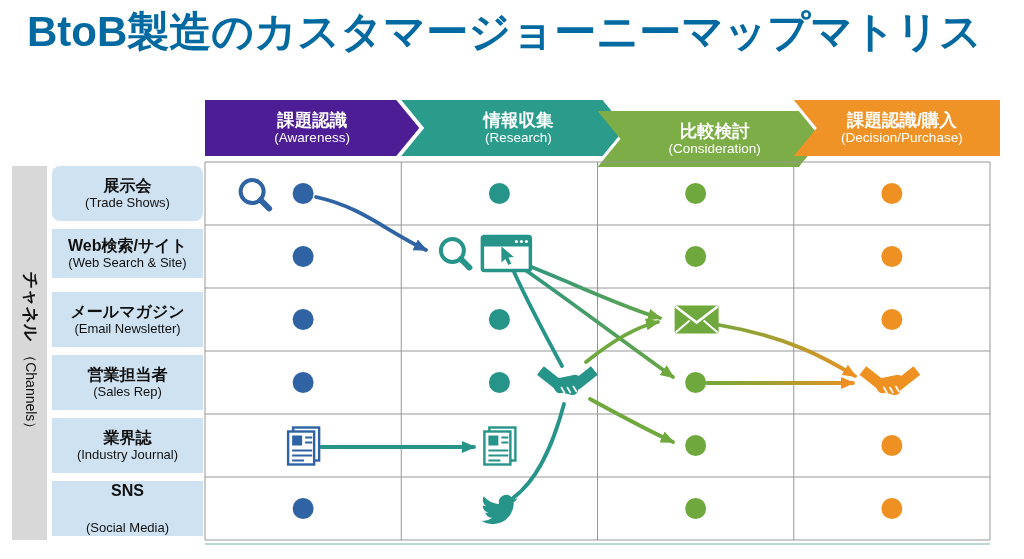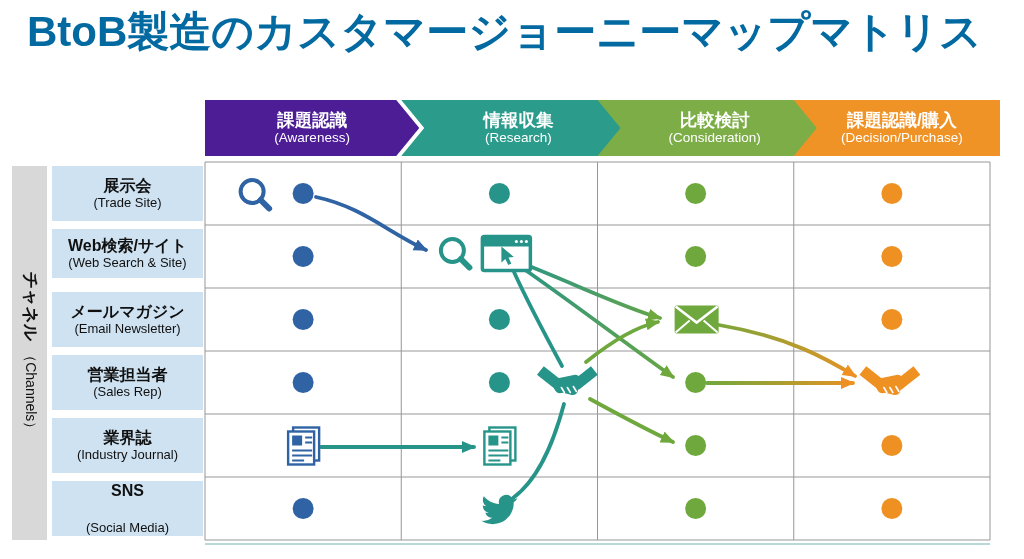--- a/index.html
+++ b/index.html
@@ -31,40 +31,40 @@
 
   <div class="stages">
       <div class="chev" style="left: 205px; width: 214.25px; background: #4c1d95; clip-path: polygon(0px 0px, calc(100% - 23px) 0px, 100% 50%, calc(100% - 23px) 100%, 0px 100%);">
         <span class="jp">課題認識</span>
         <span class="en">(Awareness)</span>
       </div>
       <div class="chev" style="left: 401.25px; width: 214.25px; background: rgb(43, 156, 140); clip-path: polygon(0px 0px, calc(100% - 23px) 0px, 100% 50%, calc(100% - 23px) 100%, 0px 100%, 23px 50%); padding-left: 10px;">
         <span class="jp">情報収集</span>
         <span class="en">(Research)</span>
       </div>
-      <div class="chev" style="left: 597.5px; width: 214.25px; background: rgb(124, 173, 70); clip-path: polygon(0px 0px, calc(100% - 23px) 0px, 100% 50%, calc(100% - 23px) 100%, 0px 100%, 23px 50%); padding-left: 10px;">
+      <div class="chev" style="left: 597.5px; width: 214.25px; background: rgb(124, 173, 70); clip-path: polygon(0px 0px, calc(100% - 23px) 0px, 100% 50%, calc(100% - 23px) 100%, 0px 100%, 23px 50%); padding-left: 10px; margin-top: 11px;">
         <span class="jp">比較検討</span>
         <span class="en">(Consideration)</span>
       </div>
       <div class="chev" style="left: 793.75px; width: 196.25px; background: rgb(240, 147, 39); clip-path: polygon(0px 0px, 100% 0px, 100% 100%, 0px 100%, 23px 50%); padding-left: 10px;">
         <span class="jp">課題認識/購入</span>
         <span class="en">(Decision/Purchase)</span>
       </div>
     </div>
 
   <div class="sidebar-bar"></div>
   <div class="sidebar-label">
     <span class="jp">チャネル</span>
     <span class="en">（Channels）</span>
   </div>
 
   <div id="channel-labels">
-      <div class="channel-label" style="top: 166px; height: 55px;">
+      <div class="channel-label" style="top: 166px; height: 55px; border-radius: 8px;">
         <span class="jp">展示会</span>
-        <span class="en">(Trade Site)</span>
+        <span class="en">(Trade Shows)</span>
       </div>
       <div class="channel-label" style="top: 229px; height: 49px;">
         <span class="jp">Web検索/サイト</span>
         <span class="en">(Web Search &amp; Site)</span>
       </div>
       <div class="channel-label" style="top: 292px; height: 55px;">
         <span class="jp">メールマガジン</span>
         <span class="en">(Email Newsletter)</span>
       </div>
       <div class="channel-label" style="top: 355px; height: 55px;">

